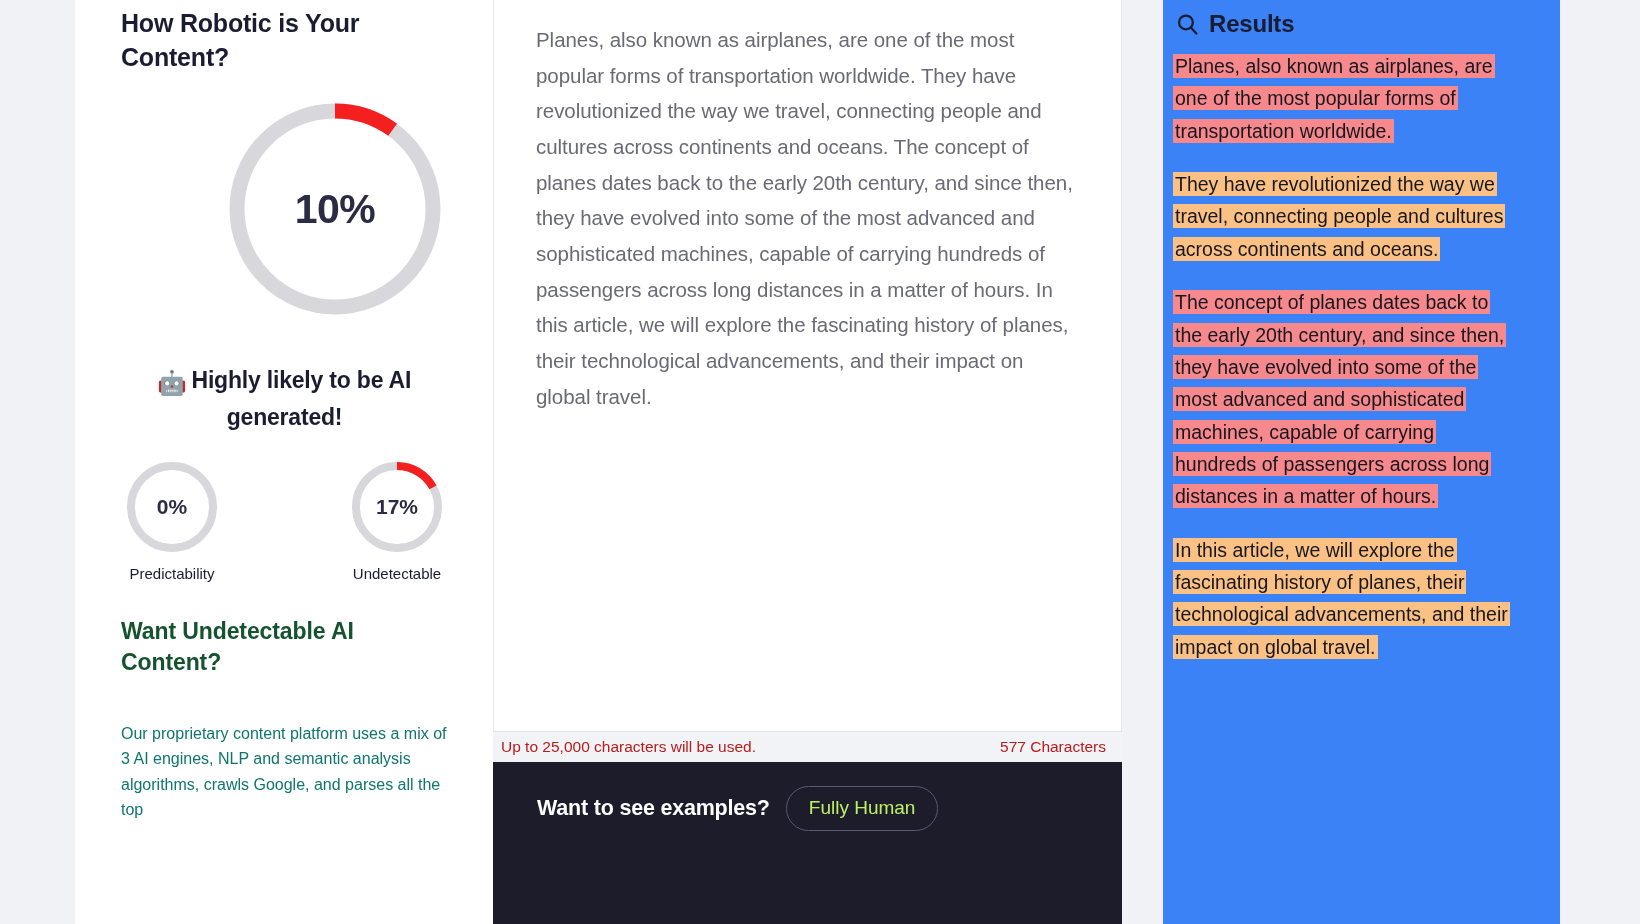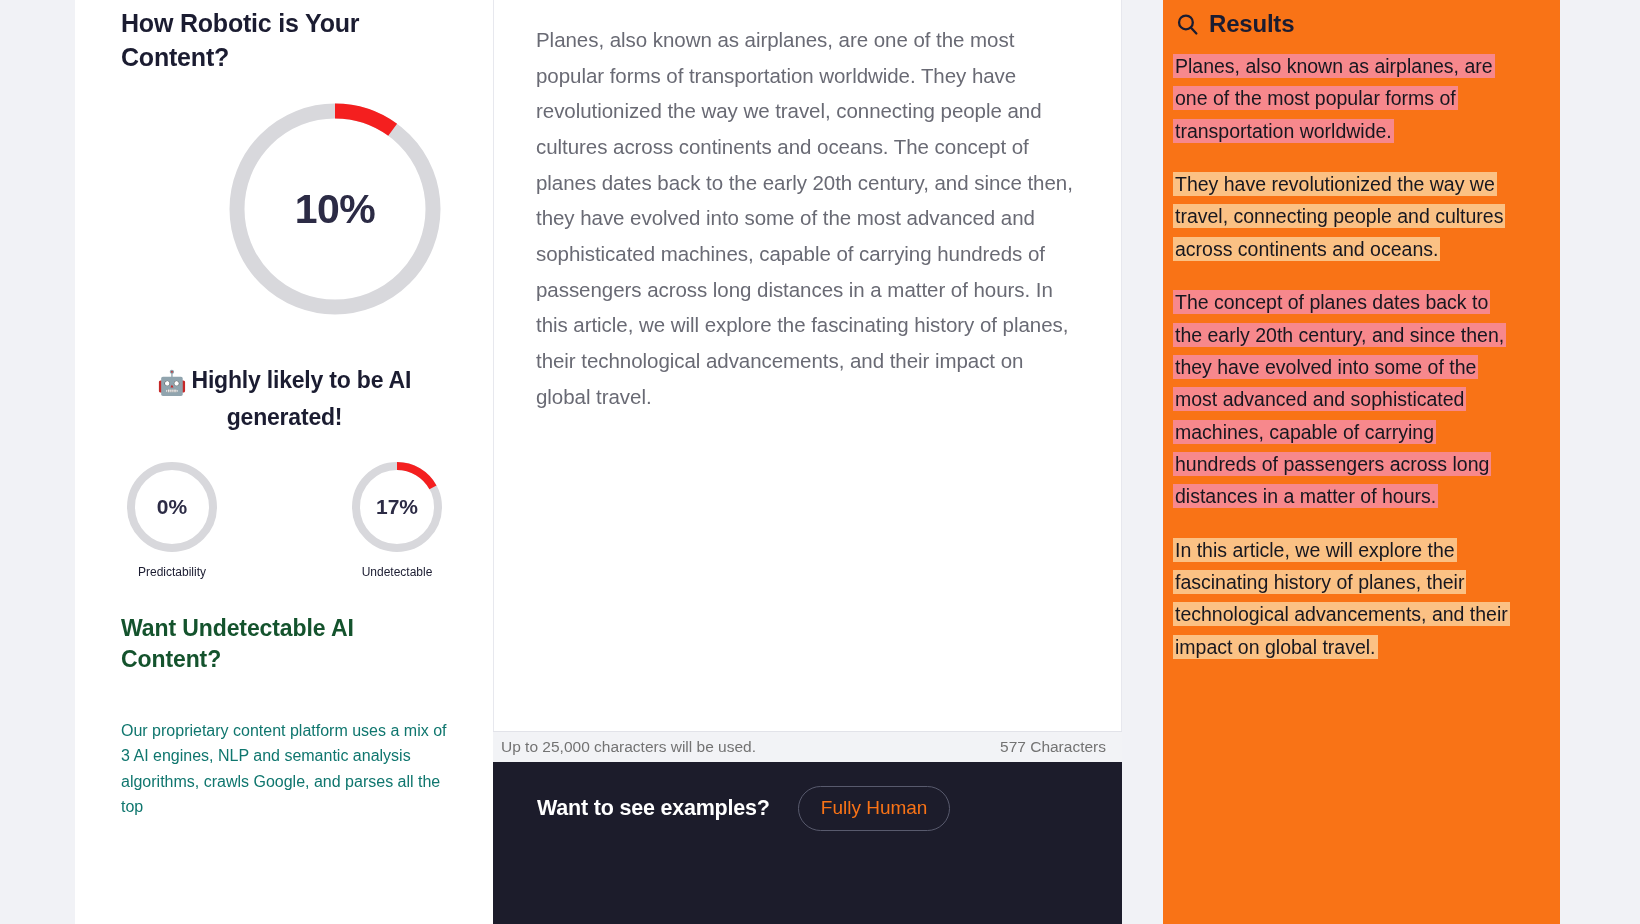--- a/index.html
+++ b/index.html
@@ -89,21 +89,21 @@
     inset: 0;
     display: flex;
     align-items: center;
     justify-content: center;
     font-size: 21px;
     font-weight: bold;
     color: #2c2b45;
   }
   .mini-caption {
     margin-top: 9px;
-    font-size: 12px;
+    font-size: 15px;
     color: #1b1c31;
     white-space: nowrap;
   }
   .promo-title {
     margin-top: 34px;
     font-size: 23px;
     font-weight: bold;
     color: #14532d;
     line-height: 1.33;
     letter-spacing: -0.1px;
@@ -140,58 +140,58 @@
   }
   .char-bar {
     flex: 0 0 31px;
     background: #f2f3f6;
     border-top: 1px solid #e2e3e9;
     display: flex;
     align-items: center;
     justify-content: space-between;
     padding: 0 16px 0 8px;
     font-size: 15.5px;
-    color: #737373;
+    color: #b91c1c;
   }
   .examples-panel {
     flex: 1 1 auto;
     background: #1c1c2b;
     padding: 24px 0 0 22px;
   }
   .ex-row {
     display: flex;
     align-items: center;
-    gap: 28px;
+    gap: 16px;
     flex-wrap: wrap;
   }
   .ex-row + .ex-row { margin-top: 20px; }
   .ex-question {
     color: #ffffff;
     font-size: 21.5px;
     font-weight: bold;
     letter-spacing: -0.2px;
     padding-left: 22px;
   }
   .chip {
     border: 1px solid #585a6d;
     border-radius: 999px;
-    color: #f97316;
+    color: #bef264;
     font-size: 19px;
     padding: 10px 22px 11px;
     background: transparent;
     white-space: nowrap;
     cursor: pointer;
   }
 
   
   .right-panel {
     position: absolute;
     left: 1163px; top: 0;
     width: 397px; height: 924px;
-    background: #f97316;
+    background: #3b82f6;
     padding: 10px 42px 0 10px;
     overflow: hidden;
   }
   .results-head {
     display: flex;
     align-items: center;
     gap: 9px;
     padding-left: 2px;
   }
   .results-head .title {

